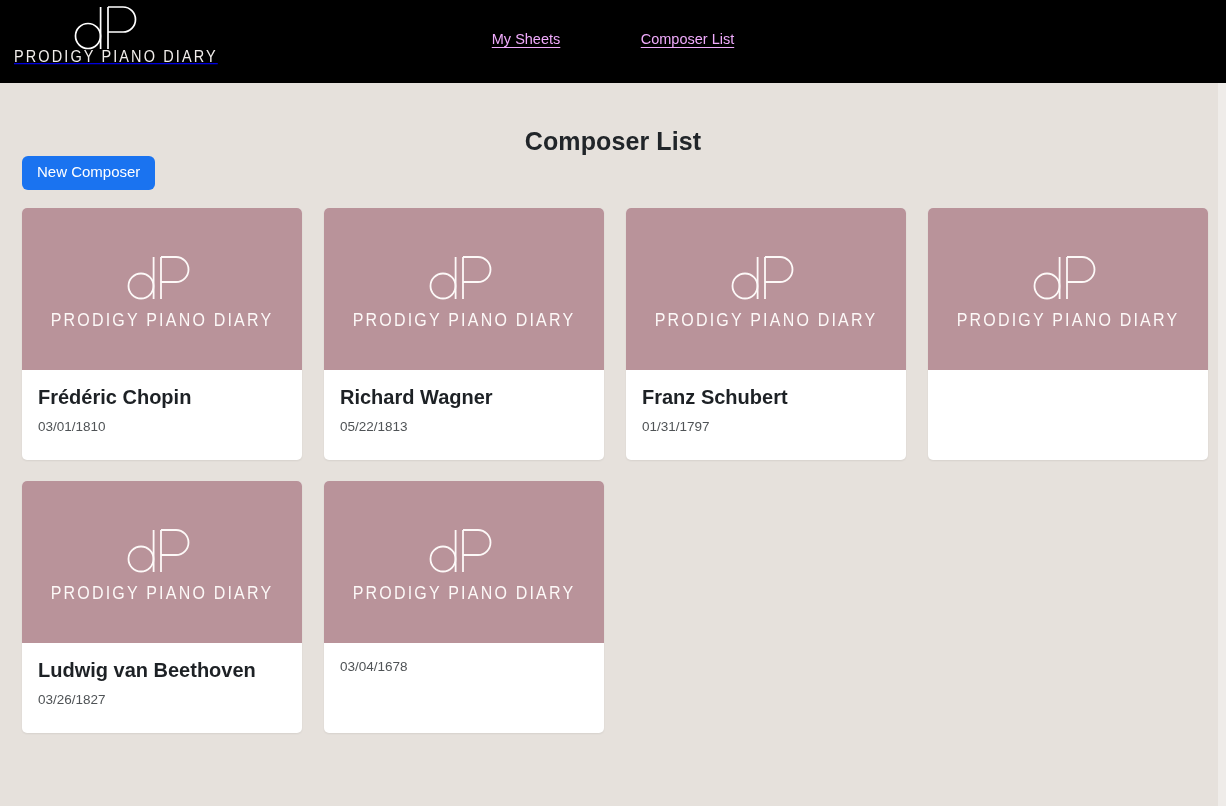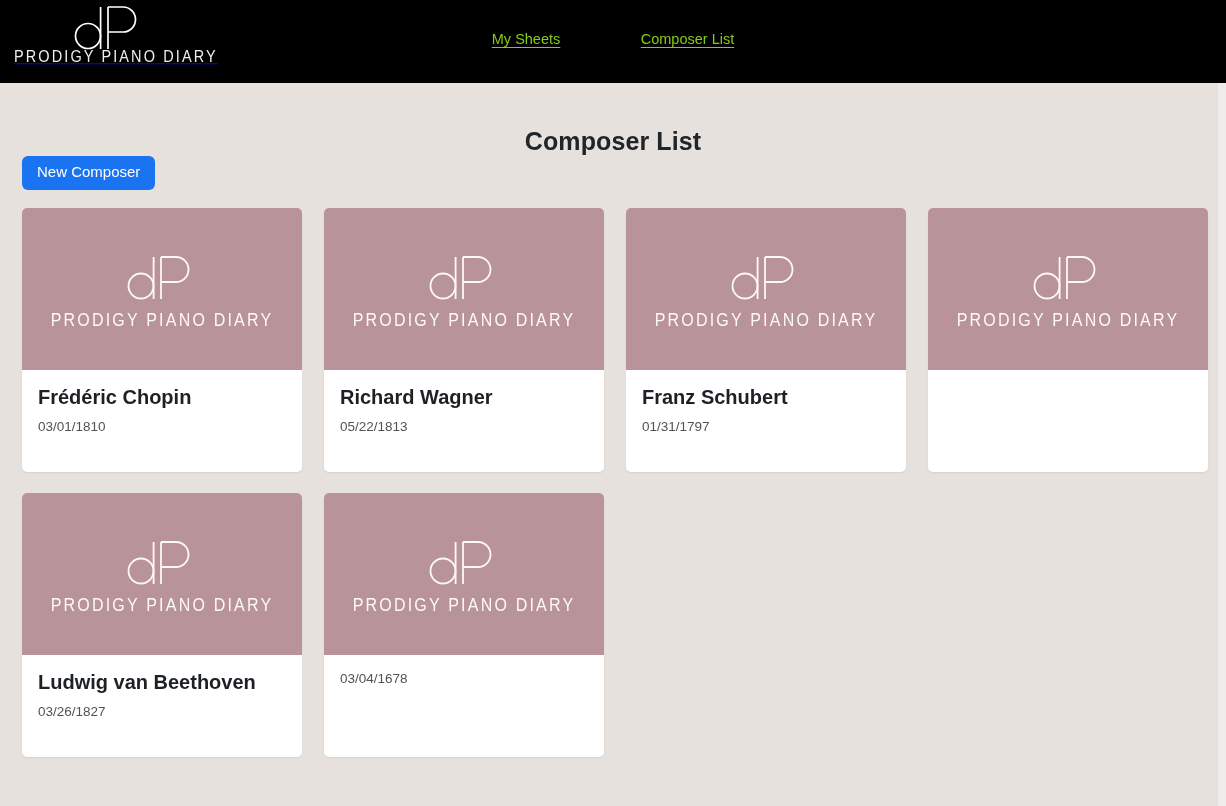--- a/index.html
+++ b/index.html
@@ -54,21 +54,21 @@
   
   .mono svg { display: block; margin: 0 auto; }
 
   
   #nav-links {
     position: absolute;
     left: 0; right: 0; top: 30px;
     text-align: center;
   }
   #nav-links a {
-    color: #84cc16;
+    color: #f0abfc;
     font-size: 14.5px;
     text-decoration: underline;
     text-underline-offset: 3px;
     margin: 16px 38px;
   }
 
   
   #user-block {
     position: absolute;
     right: 18px;
@@ -137,21 +137,21 @@
   .card-img .wordmark {
     font-size: 16px;
     letter-spacing: 2.2px;
     color: #fdf9f8;
     font-weight: 300;
     white-space: nowrap;
     transform: scaleY(1.15);
   }
 
   .card-body {
-    padding: 16px 16px 38px 16px;
+    padding: 16px 16px 26px 16px;
   }
   .card-name {
     font-size: 20px;
     font-weight: 600;
     color: #1d2125;
     margin: 0 0 10px 0;
     white-space: nowrap;
   }
   .card-date {
     font-size: 13.5px;

